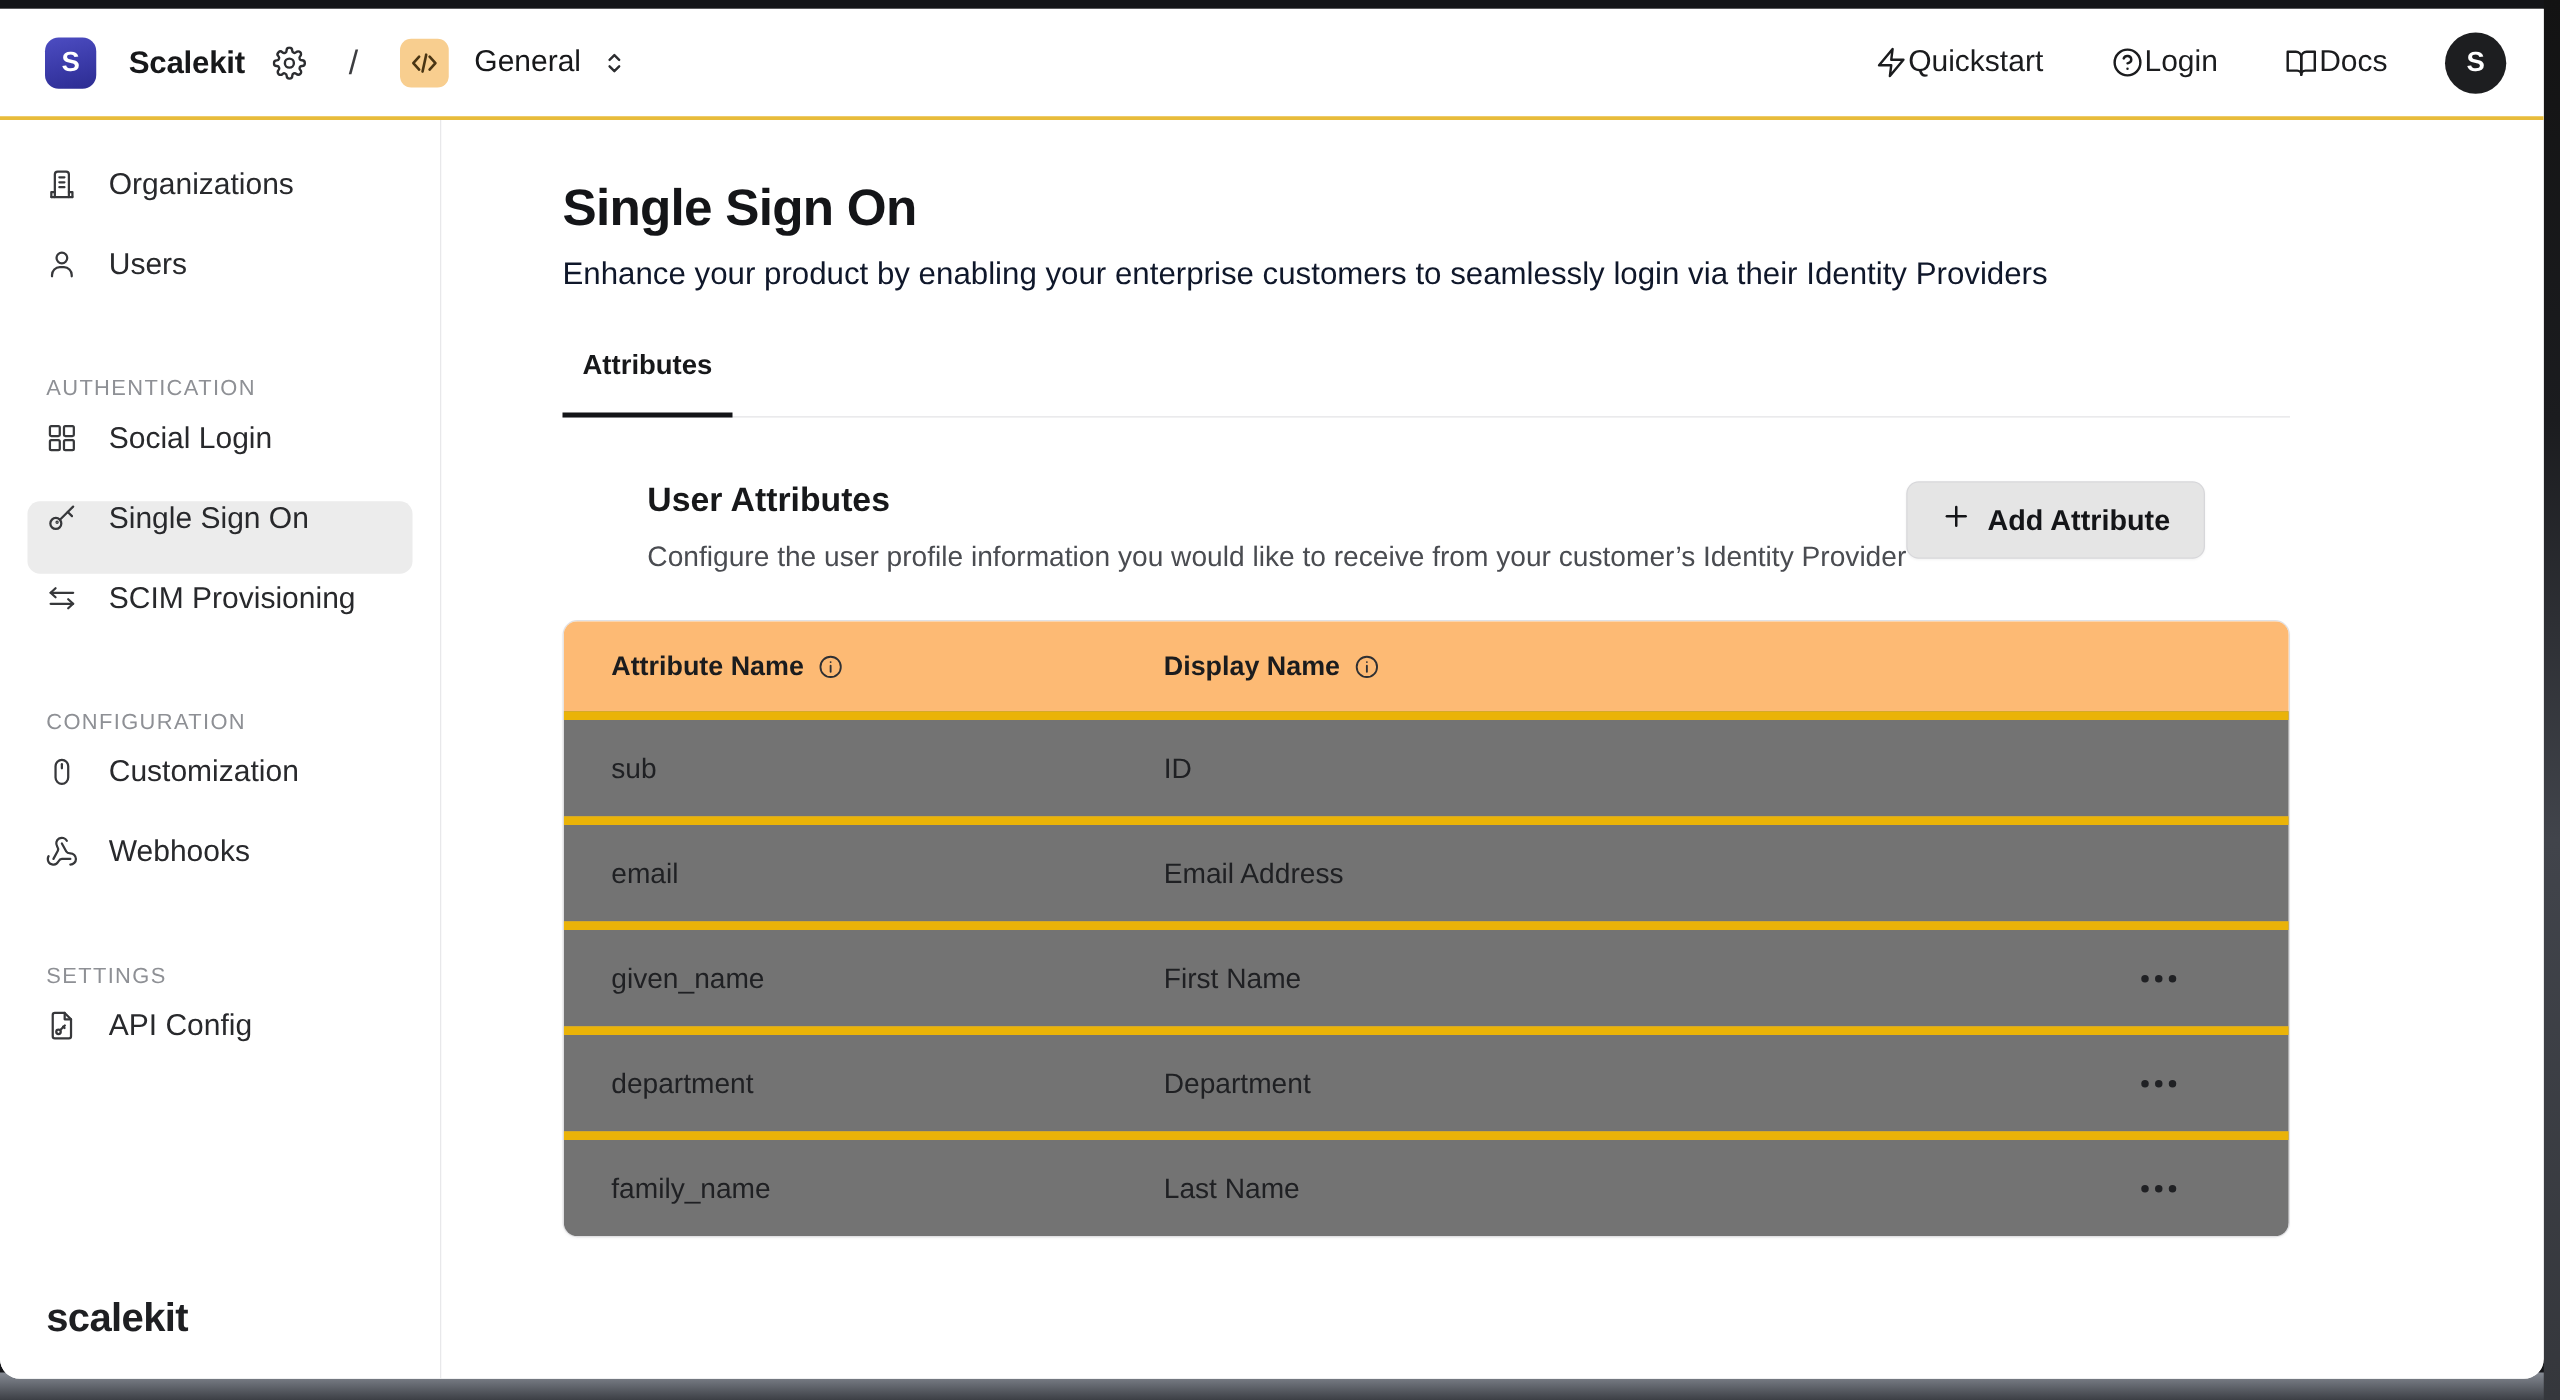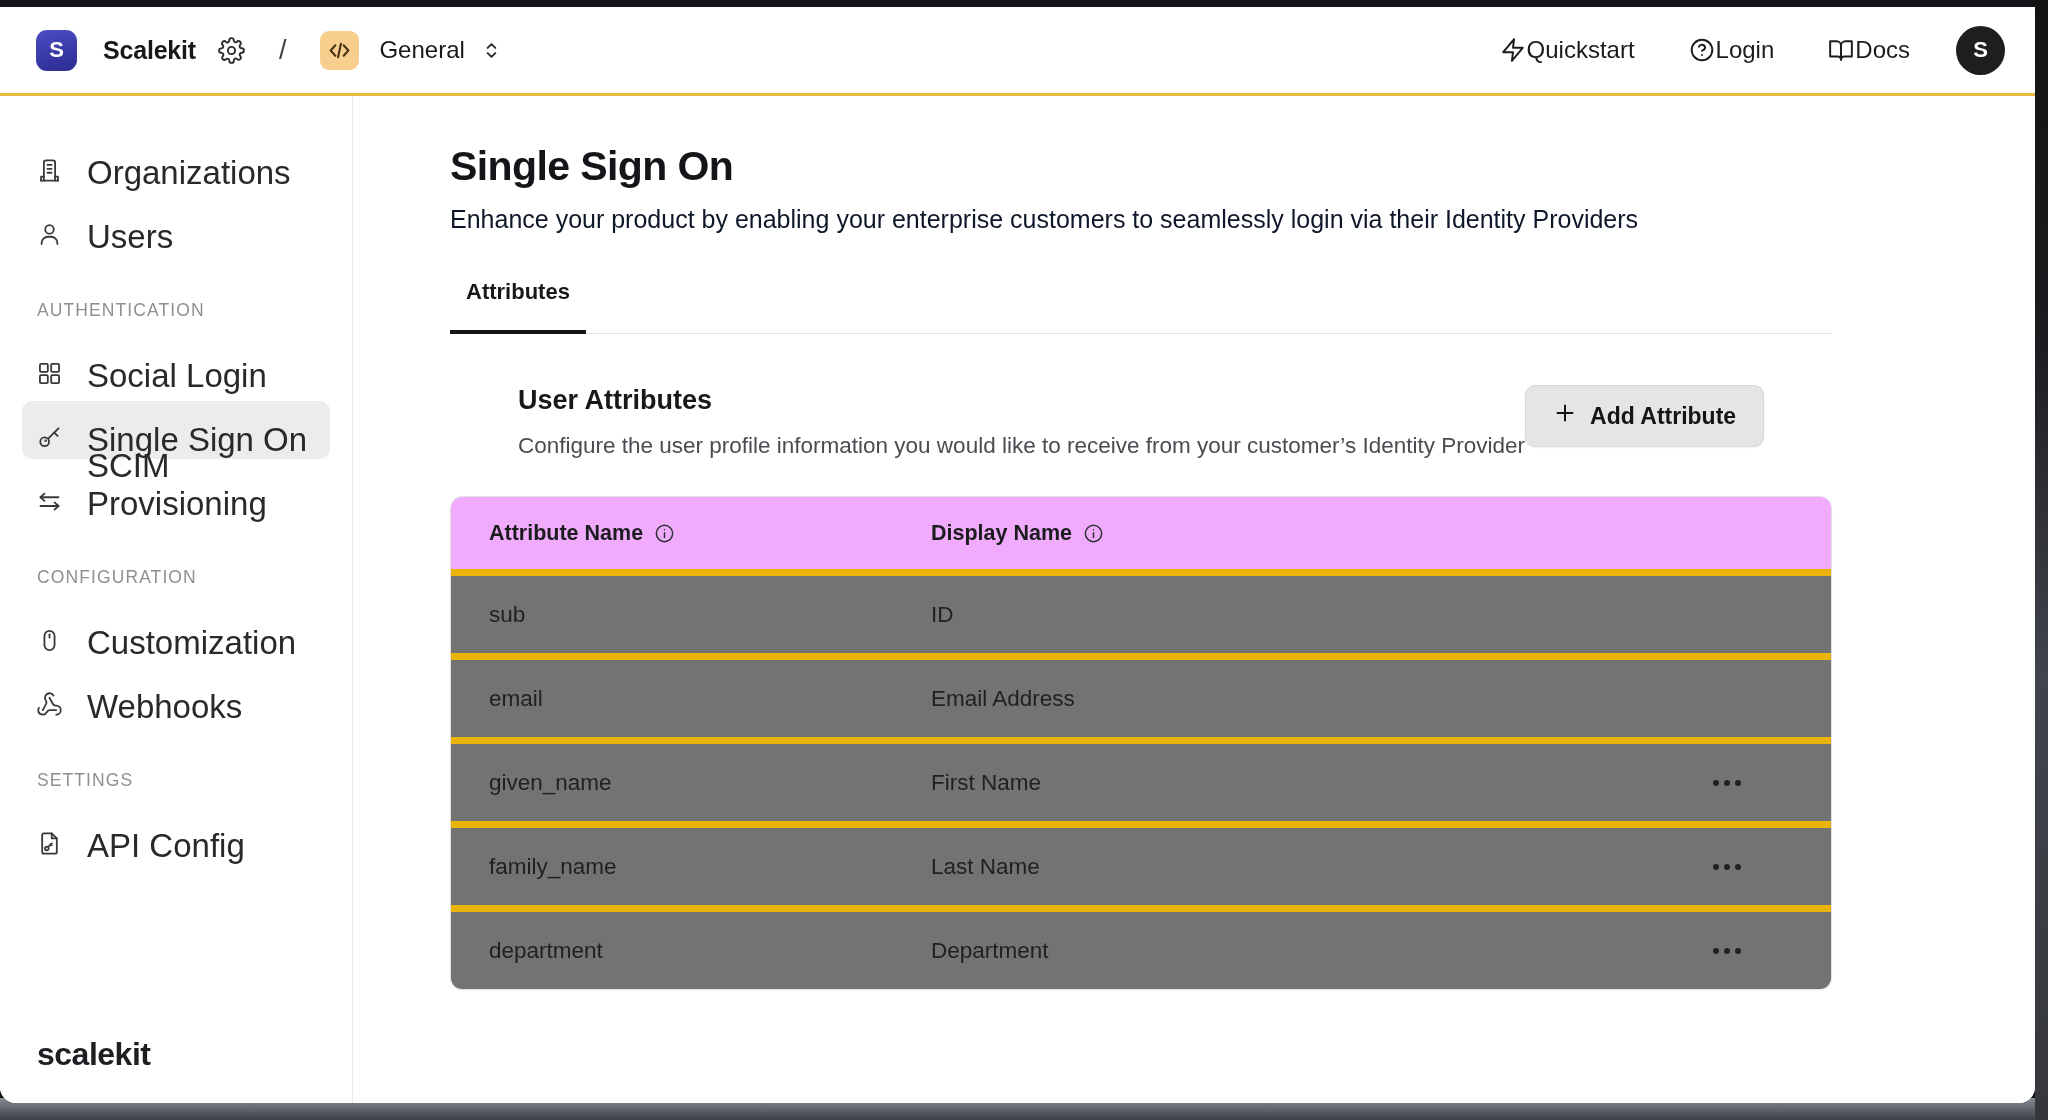--- a/index.html
+++ b/index.html
@@ -38,21 +38,21 @@
   .avatar { width:49px; height:49px; border-radius:50%; background:#1d1e20; color:#fff;
             font-size:22px; font-weight:600; display:flex; align-items:center; justify-content:center;
             margin-left:46px; cursor:pointer; }
 
   
   .app-body { flex:1; display:flex; min-height:0; }
 
   .sidebar { width:353px; flex:0 0 353px; border-right:1px solid #e8e8ea;
              padding-top:38px; position:relative; background:#fff; }
   .nav-item { height:58px; margin:0 22px 6px; padding:0 14px; border-radius:10px;
-              display:flex; align-items:flex-end; gap:24px; font-size:33px; color:#28292c;
+              display:flex; align-items:flex-start; gap:24px; font-size:24px; color:#28292c;
               cursor:pointer; }
   .nav-item svg { flex:0 0 auto; color:#37383b; }
   .nav-item.active { background:#ececec; font-weight:500; }
   .section-label { margin:44px 37px 16px; font-size:17.5px; letter-spacing:1.1px;
                    color:#8e9095; font-weight:500; }
   .sidebar-footer { position:absolute; left:37px; bottom:30px; font-size:32px; font-weight:700;
                     letter-spacing:-0.5px; color:#1e1f22; }
 
   .main { flex:1; padding:47px 0 0 97px; background:#fff; }
   .content-w { width:1382px; }
@@ -67,21 +67,21 @@
   .sec-title { font-size:27px; font-weight:600; color:#17181a; }
   .sec-desc { margin-top:17px; font-size:22.5px; color:#4a4c51; }
   .add-btn { display:flex; align-items:center; gap:13px; height:62px; padding:0 27px;
              background:#e5e5e5; border:1px solid #d7d7da; border-radius:10px;
              font-size:23px; font-weight:600; color:#141518; cursor:pointer;
              box-shadow:0 1px 2px rgba(0,0,0,0.05); font-family:inherit; }
 
   .attr-table { margin-top:37px; border:1px solid #e1e1e4; border-radius:12px; overflow:hidden;
                 box-shadow:0 1px 2px rgba(0,0,0,0.03); }
   .t-row { display:flex; align-items:center; height:84px; border-top:7px solid #eab308; background:#737373; }
-  .t-head { height:72px; background:#f0abfc; border-top:none; }
+  .t-head { height:72px; background:#fdba74; border-top:none; }
   .cell-attr { width:480px; padding-left:38px; }
   .cell-disp { flex:1; }
   .cell-menu { width:128px; display:flex; justify-content:flex-start; }
   .t-head .hcell { font-size:21.5px; font-weight:600; color:#1b1c1e; display:flex; align-items:center; gap:11px; }
   .t-row .val { font-size:22.5px; color:#1f2023; }
   .info-ic { color:#2f3033; display:flex; cursor:pointer; }
   .menu-btn { display:flex; gap:5px; padding:10px; background:none; border:none; cursor:pointer; }
   .menu-btn i { width:6px; height:6px; border-radius:50%; background:#202124; display:block; }
 </style>
 </head>
@@ -321,39 +321,39 @@
             <div class="cell-menu">
               <button class="menu-btn">
                   <i></i>
                   <i></i>
                   <i></i>
                 </button>
             </div>
           </div>
 
           <div class="t-row">
+            <div class="cell-attr val">department</div>
+            <div class="cell-disp val">Department</div>
+            <div class="cell-menu">
+              <button class="menu-btn">
+                  <i></i>
+                  <i></i>
+                  <i></i>
+                </button>
+            </div>
+          </div>
+
+          <div class="t-row">
             <div class="cell-attr val">family_name</div>
             <div class="cell-disp val">Last Name</div>
             <div class="cell-menu">
               <button class="menu-btn">
                   <i></i>
                   <i></i>
                   <i></i>
                 </button>
             </div>
           </div>
-
-          <div class="t-row">
-            <div class="cell-attr val">department</div>
-            <div class="cell-disp val">Department</div>
-            <div class="cell-menu">
-              <button class="menu-btn">
-                  <i></i>
-                  <i></i>
-                  <i></i>
-                </button>
-            </div>
-          </div>
         </div>
       </main>
     </div>
   </div>
 </div>
 
 </body></html>

